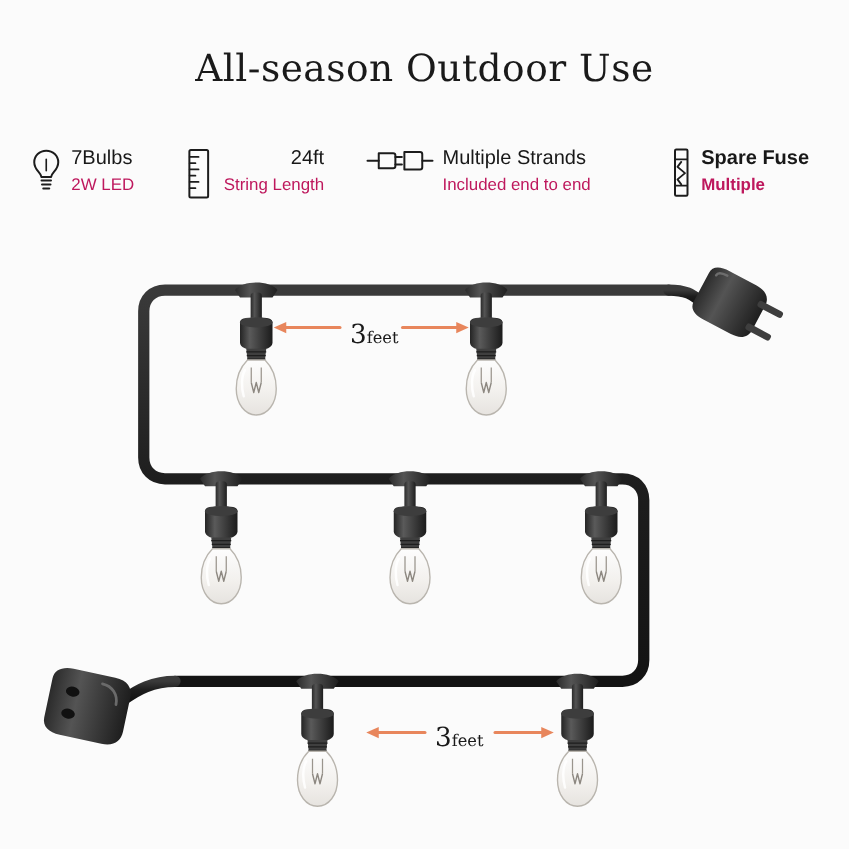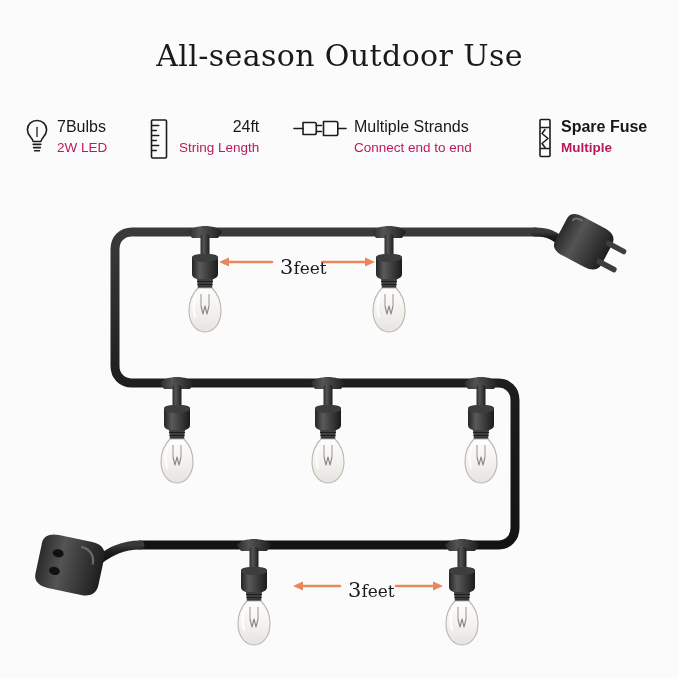--- a/index.html
+++ b/index.html
@@ -83,21 +83,21 @@
     width: 679px;
     height: 499px;
   }
   .measure-label {
     position: absolute;
     font-family: "DejaVu Serif", serif;
     color: #1a1a1a;
     white-space: nowrap;
   }
   .measure-label .num { font-size: 21px; }
-  .measure-label .unit { font-size: 17px; }
+  .measure-label .unit { font-size: 13px; }
   #m1 { left: 280px; top: 75px; }
   #m2 { left: 348px; top: 398px; }
 </style>
 </head>
 <body>
 
 <div id="page">
 
   <div class="title">All-season Outdoor Use</div>
 
@@ -135,21 +135,21 @@
         <svg width="58" height="46" viewBox="0 0 58 46" fill="none" xmlns="http://www.w3.org/2000/svg">
           <path d="M3 12.5h9" stroke="#1c1c1c" stroke-width="1.6" stroke-linecap="round"></path>
           <path d="M12 6.5h11.5c1 0 1.8 0.8 1.8 1.8v8.4c0 1-0.8 1.8-1.8 1.8H12z" stroke="#1c1c1c" stroke-width="1.6" stroke-linejoin="round"></path>
           <path d="M25.3 9.5h5.2M25.3 15.5h5.2" stroke="#1c1c1c" stroke-width="1.6" stroke-linecap="round"></path>
           <path d="M32.5 5.5h12.5c1 0 1.8 0.8 1.8 1.8v10.4c0 1-0.8 1.8-1.8 1.8H32.5z" stroke="#1c1c1c" stroke-width="1.6" stroke-linejoin="round"></path>
           <path d="M47 12.5h8" stroke="#1c1c1c" stroke-width="1.6" stroke-linecap="round"></path>
         </svg>
       </div>
       <div class="ftext">
         <div class="fmain">Multiple Strands</div>
-        <div class="fsub">Connect end to end</div>
+        <div class="fsub">Included end to end</div>
       </div>
     </div>
 
     <div class="feature f-fuse">
       <div class="ficon" style="width:22px;">
         <svg width="22" height="46" viewBox="0 0 22 46" fill="none" xmlns="http://www.w3.org/2000/svg">
           <rect x="6" y="3.5" width="10" height="37" rx="1" stroke="#1c1c1c" stroke-width="1.6"></rect>
           <path d="M6.2 11.5h9.6M6.2 32.5h9.6" stroke="#1c1c1c" stroke-width="1.5"></path>
           <path d="M11 13.5l-3 4 6 5-6 5 3 4" stroke="#1c1c1c" stroke-width="1.5" stroke-linejoin="round" stroke-linecap="round"></path>
         </svg>

